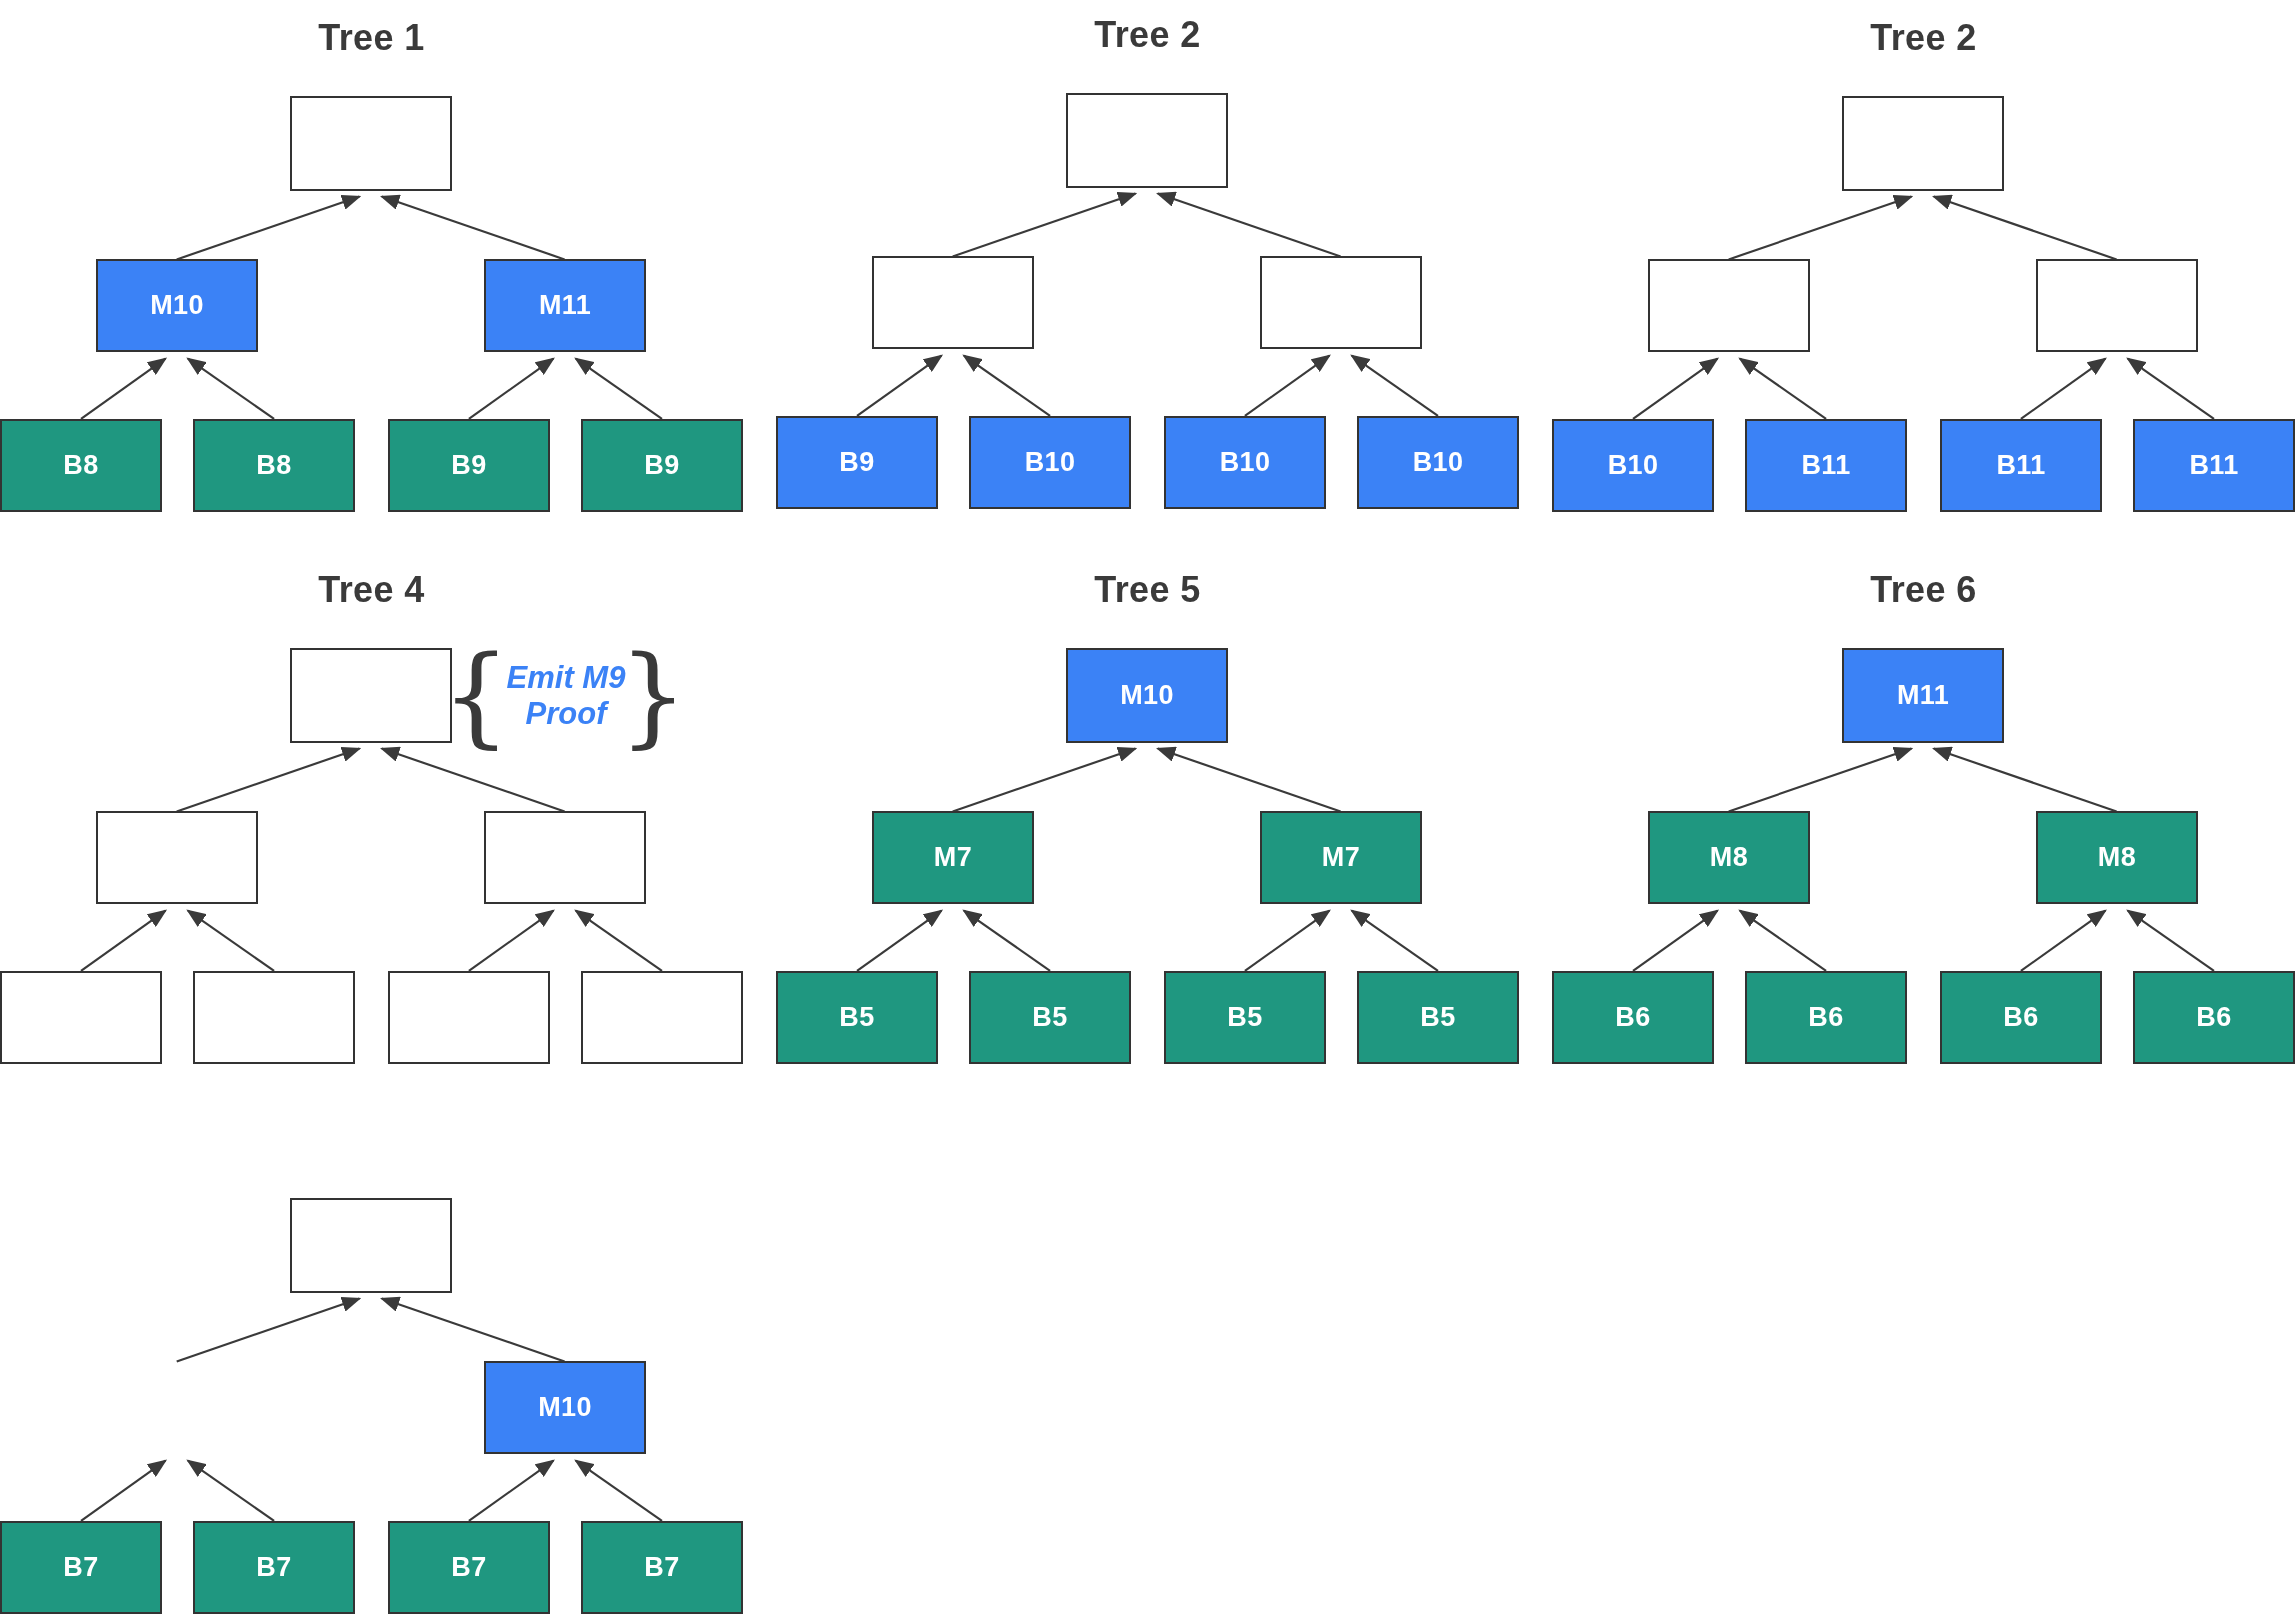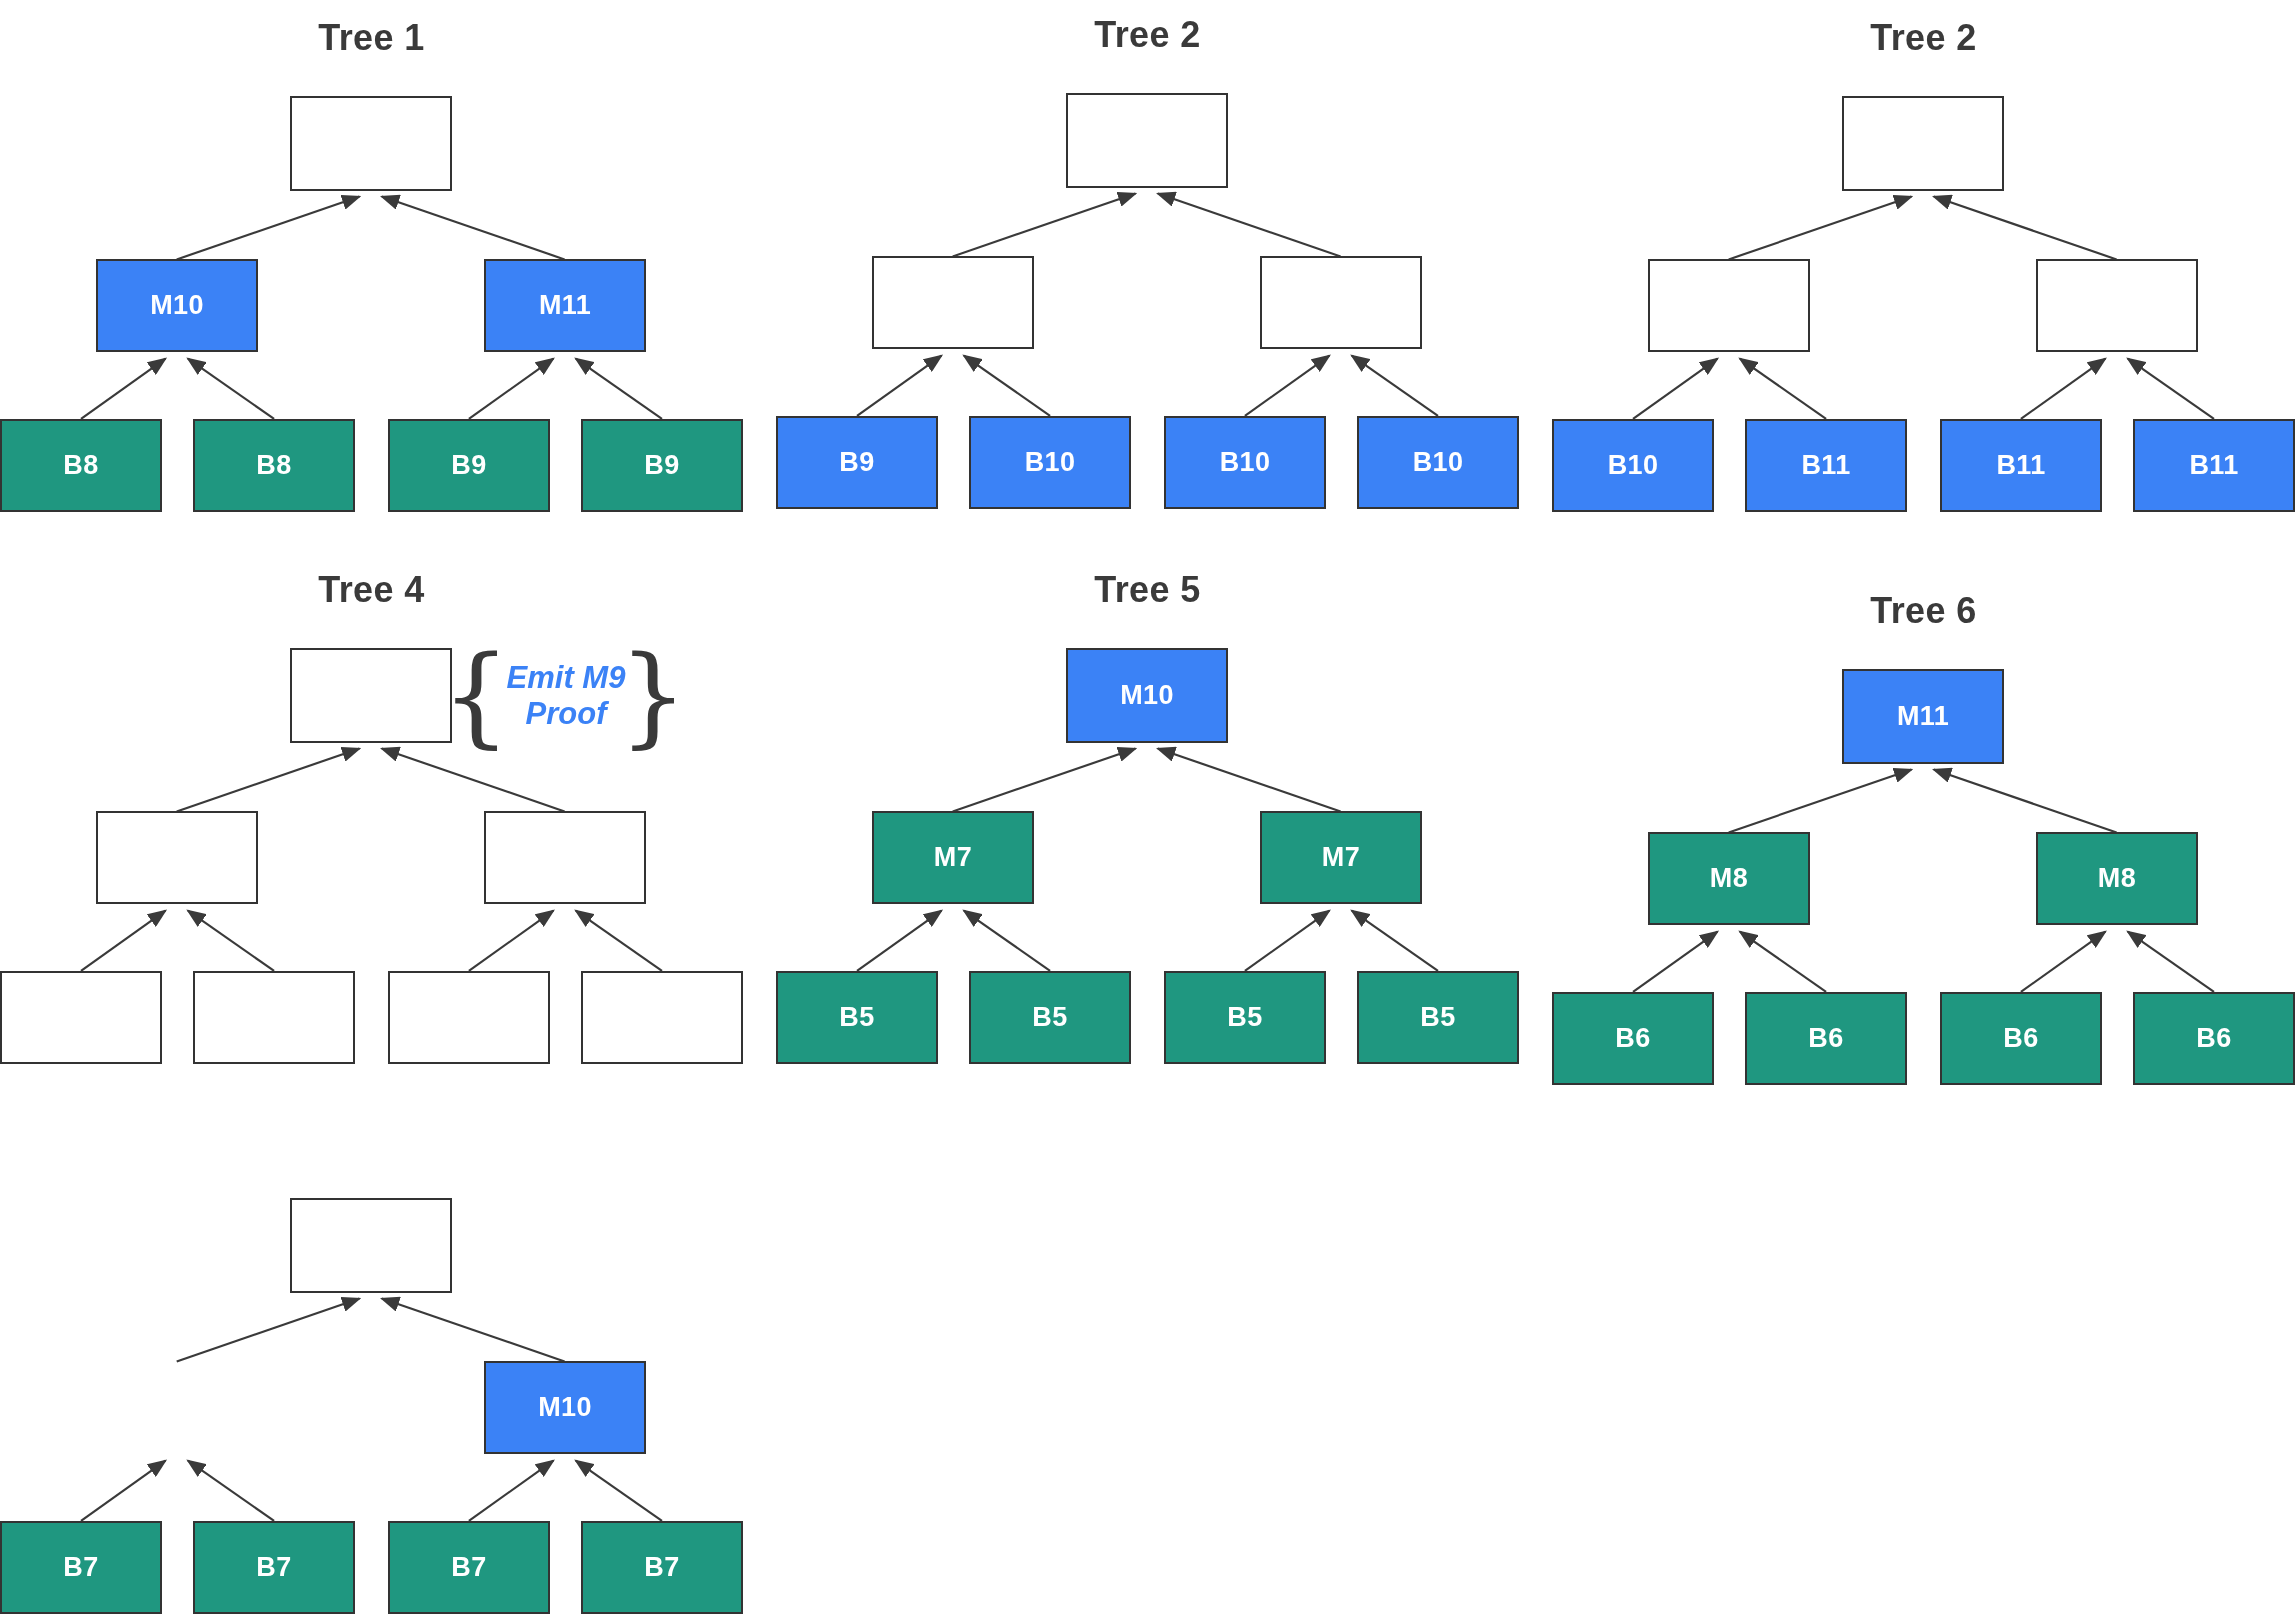--- a/index.html
+++ b/index.html
@@ -253,21 +253,21 @@
       <div class="node leaf fill-teal" style="left: 193px; top: 402px; height: 93px;">
         <span class="label">B5</span>
       </div>
       <div class="node leaf fill-teal" style="left: 388px; top: 402px; height: 93px;">
         <span class="label">B5</span>
       </div>
       <div class="node leaf fill-teal" style="left: 581px; top: 402px; height: 93px;">
         <span class="label">B5</span>
       </div>
     </div>
-    <div class="tree" style="left: 1552px; top: 590px;">
+    <div class="tree" style="left: 1552px; top: 569px;">
       <div class="tree-title">Tree 6</div>
       <svg class="arrows-layer" viewBox="0 0 862 590">
         <defs>
           <marker id="ah-6" viewBox="0 0 10 8" refX="9" refY="4" markerWidth="9" markerHeight="7.2" orient="auto">
             <path d="M0,0 L10,4 L0,8 Z" fill="#3a3a3a"></path>
           </marker>
         </defs>
         <line x1="205" y1="281" x2="417" y2="208" stroke="#3a3a3a" stroke-width="2.5" marker-end="url(#ah-6)"></line>
         <line x1="655" y1="281" x2="443" y2="208" stroke="#3a3a3a" stroke-width="2.5" marker-end="url(#ah-6)"></line>
         <line x1="94" y1="466" x2="192" y2="396" stroke="#3a3a3a" stroke-width="2.5" marker-end="url(#ah-6)"></line>

